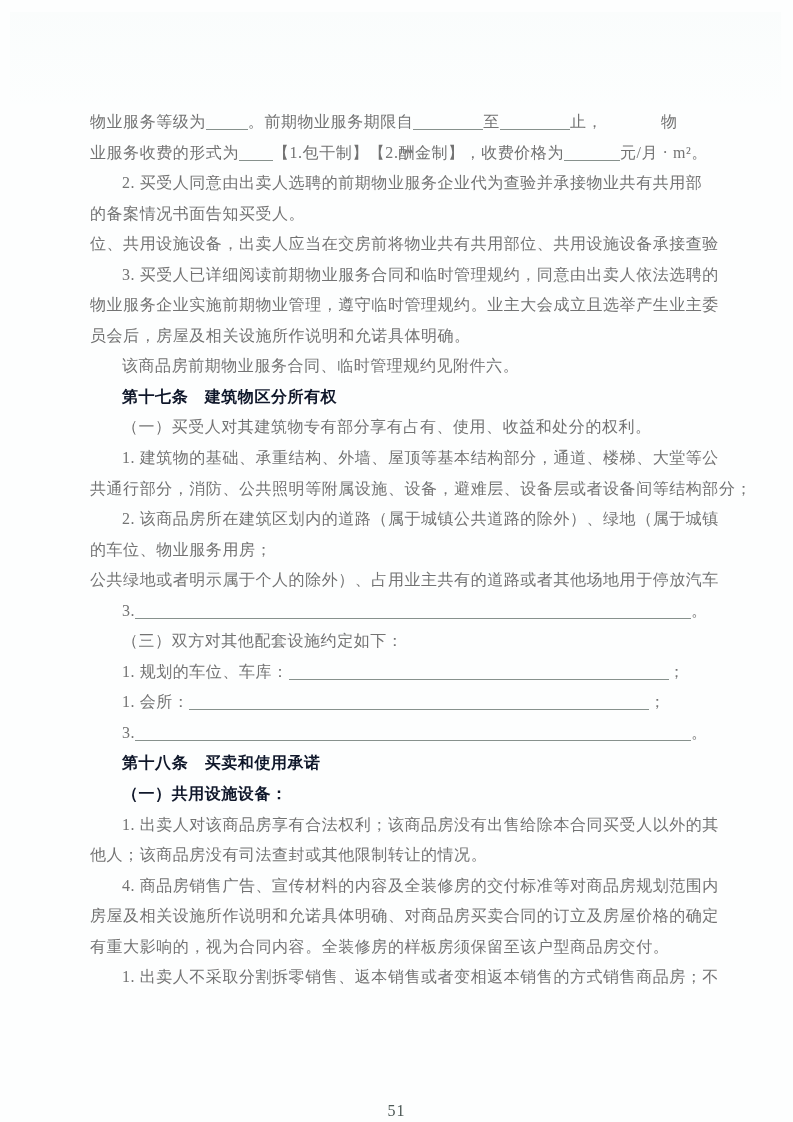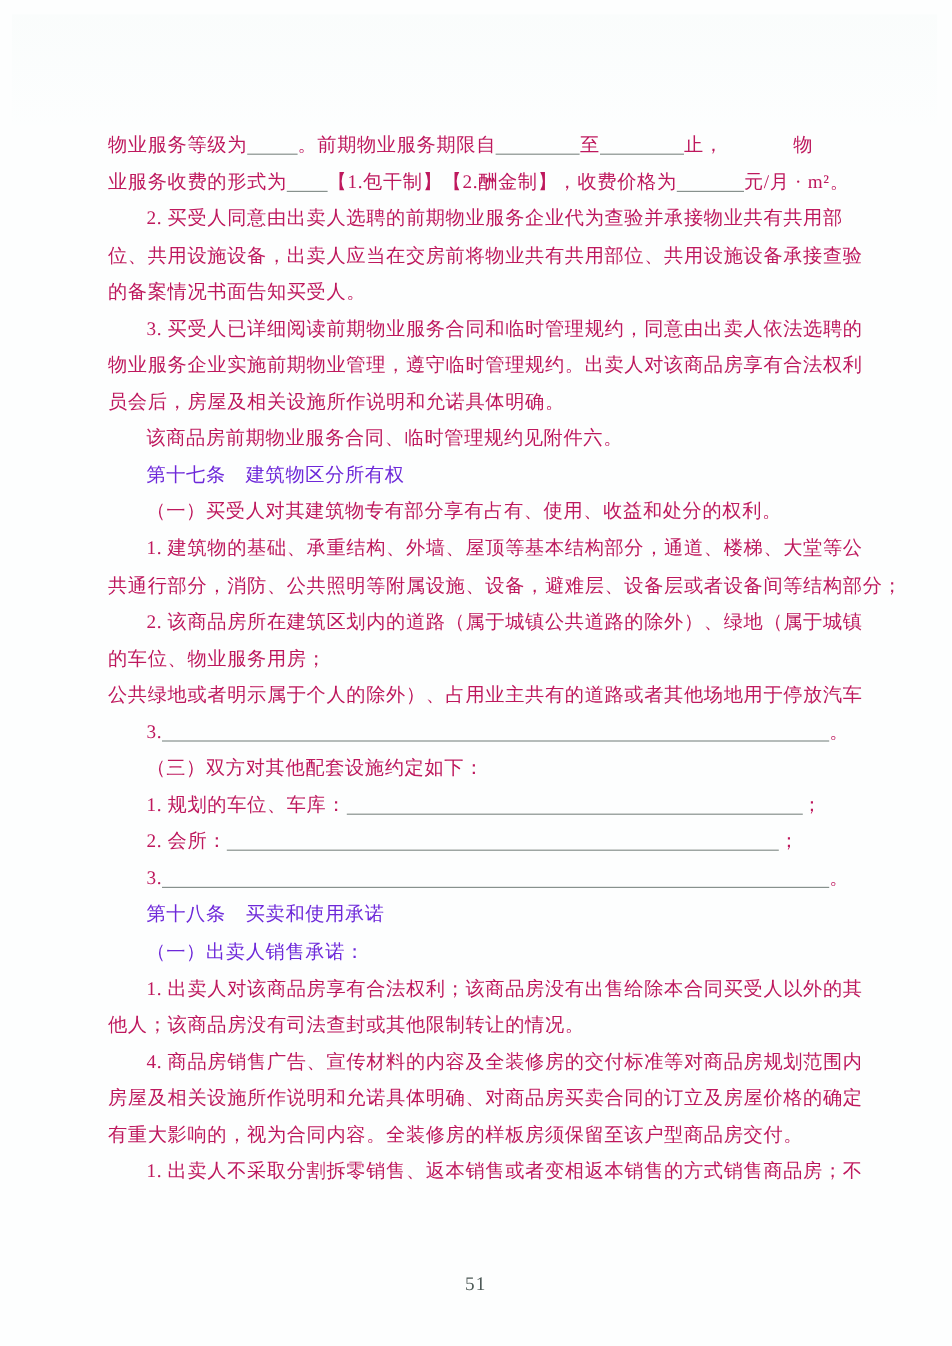--- a/index.html
+++ b/index.html
@@ -16,67 +16,67 @@
     opacity:.5;
   }
   .content {
     position:absolute; left:90px; top:107px; width:640px;
   }
   .line {
     font-size:16px;
     height:30.55px; line-height:30.55px;
     letter-spacing:0.55px;
     white-space:nowrap;
-    color:#be185d;
+    color:#737373;
   }
   .line.indent { padding-left:32px; }
-  .line.bold   { font-weight:400; color:#6d28d9; }
+  .line.bold   { font-weight:700; color:#0f172a; }
   .blank {
     display:inline-block;
     height:12px;
     margin-bottom:-3px;
     border-bottom:1.4px solid #87918d;
   }
   .gap { display:inline-block; }
   .page-number {
-    position:absolute; left:0; top:1062px; width:100%;
+    position:absolute; left:0; top:1102px; width:100%;
     text-align:center;
     font-size:16px; letter-spacing:1px;
     color:#4c5855;
   }
 </style>
 </head>
 <body>
 
 <div class="page">
   <div class="scan-band"></div>
   <div class="content">
       <div class="line"><span>物业服务等级为</span><span class="blank" style="width: 42px;"></span><span>。前期物业服务期限自</span><span class="blank" style="width: 70px;"></span><span>至</span><span class="blank" style="width: 70px;"></span><span>止，</span><span class="gap" style="width: 58px;"></span><span>物</span></div>
       <div class="line"><span>业服务收费的形式为</span><span class="blank" style="width: 34px;"></span><span>【1.包干制】【2.酬金制】，收费价格为</span><span class="blank" style="width: 56px;"></span><span>元/月 · m²。</span></div>
       <div class="line indent"><span>2. 买受人同意由出卖人选聘的前期物业服务企业代为查验并承接物业共有共用部</span></div>
+      <div class="line"><span>的备案情况书面告知买受人。</span></div>
       <div class="line"><span>位、共用设施设备，出卖人应当在交房前将物业共有共用部位、共用设施设备承接查验</span></div>
-      <div class="line"><span>的备案情况书面告知买受人。</span></div>
       <div class="line indent"><span>3. 买受人已详细阅读前期物业服务合同和临时管理规约，同意由出卖人依法选聘的</span></div>
-      <div class="line"><span>物业服务企业实施前期物业管理，遵守临时管理规约。出卖人对该商品房享有合法权利</span></div>
+      <div class="line"><span>物业服务企业实施前期物业管理，遵守临时管理规约。业主大会成立且选举产生业主委</span></div>
       <div class="line"><span>员会后，房屋及相关设施所作说明和允诺具体明确。</span></div>
       <div class="line indent"><span>该商品房前期物业服务合同、临时管理规约见附件六。</span></div>
       <div class="line indent bold"><span>第十七条　建筑物区分所有权</span></div>
       <div class="line indent"><span>（一）买受人对其建筑物专有部分享有占有、使用、收益和处分的权利。</span></div>
       <div class="line indent"><span>1. 建筑物的基础、承重结构、外墙、屋顶等基本结构部分，通道、楼梯、大堂等公</span></div>
       <div class="line"><span>共通行部分，消防、公共照明等附属设施、设备，避难层、设备层或者设备间等结构部分；</span></div>
       <div class="line indent"><span>2. 该商品房所在建筑区划内的道路（属于城镇公共道路的除外）、绿地（属于城镇</span></div>
       <div class="line"><span>的车位、物业服务用房；</span></div>
       <div class="line"><span>公共绿地或者明示属于个人的除外）、占用业主共有的道路或者其他场地用于停放汽车</span></div>
       <div class="line indent"><span>3.</span><span class="blank" style="width: 556px;"></span><span>。</span></div>
       <div class="line indent"><span>（三）双方对其他配套设施约定如下：</span></div>
       <div class="line indent"><span>1. 规划的车位、车库：</span><span class="blank" style="width: 380px;"></span><span>；</span></div>
-      <div class="line indent"><span>2. 会所：</span><span class="blank" style="width: 460px;"></span><span>；</span></div>
+      <div class="line indent"><span>1. 会所：</span><span class="blank" style="width: 460px;"></span><span>；</span></div>
       <div class="line indent"><span>3.</span><span class="blank" style="width: 556px;"></span><span>。</span></div>
       <div class="line indent bold"><span>第十八条　买卖和使用承诺</span></div>
-      <div class="line indent bold"><span>（一）出卖人销售承诺：</span></div>
+      <div class="line indent bold"><span>（一）共用设施设备：</span></div>
       <div class="line indent"><span>1. 出卖人对该商品房享有合法权利；该商品房没有出售给除本合同买受人以外的其</span></div>
       <div class="line"><span>他人；该商品房没有司法查封或其他限制转让的情况。</span></div>
       <div class="line indent"><span>4. 商品房销售广告、宣传材料的内容及全装修房的交付标准等对商品房规划范围内</span></div>
       <div class="line"><span>房屋及相关设施所作说明和允诺具体明确、对商品房买卖合同的订立及房屋价格的确定</span></div>
       <div class="line"><span>有重大影响的，视为合同内容。全装修房的样板房须保留至该户型商品房交付。</span></div>
       <div class="line indent"><span>1. 出卖人不采取分割拆零销售、返本销售或者变相返本销售的方式销售商品房；不</span></div>
     </div>
   <div class="page-number">51</div>
 </div>
 

